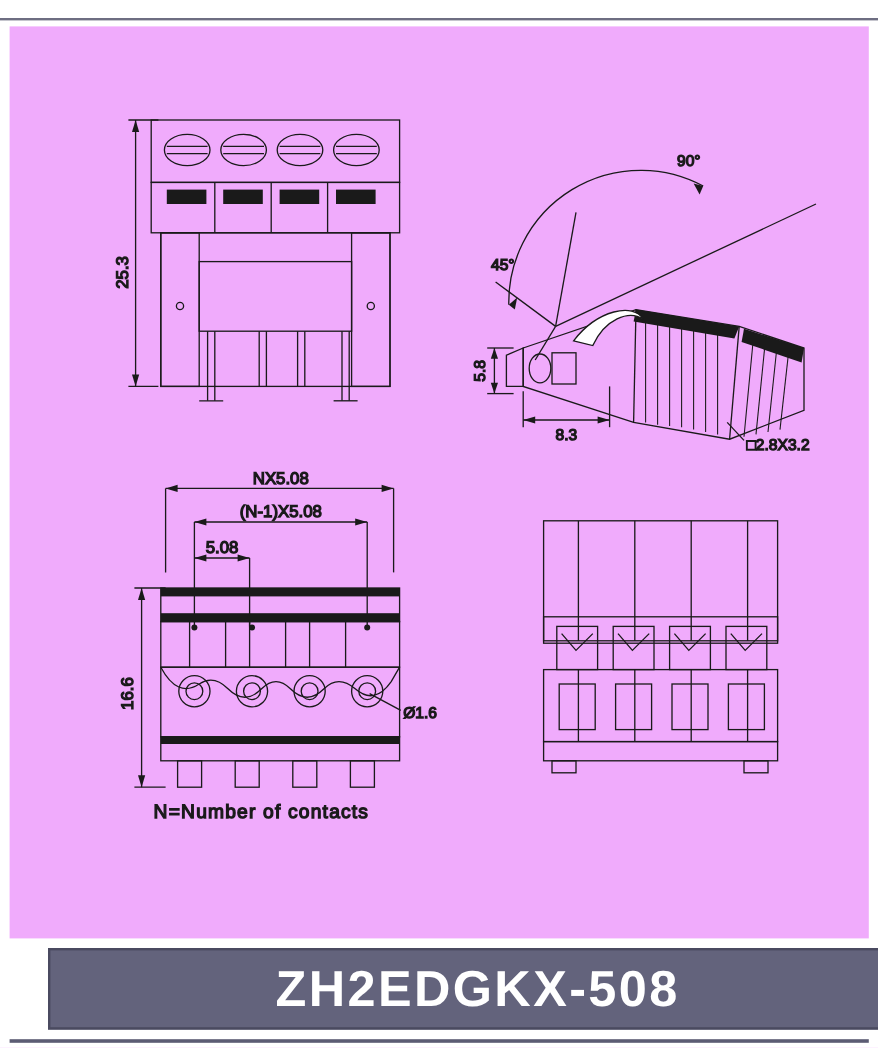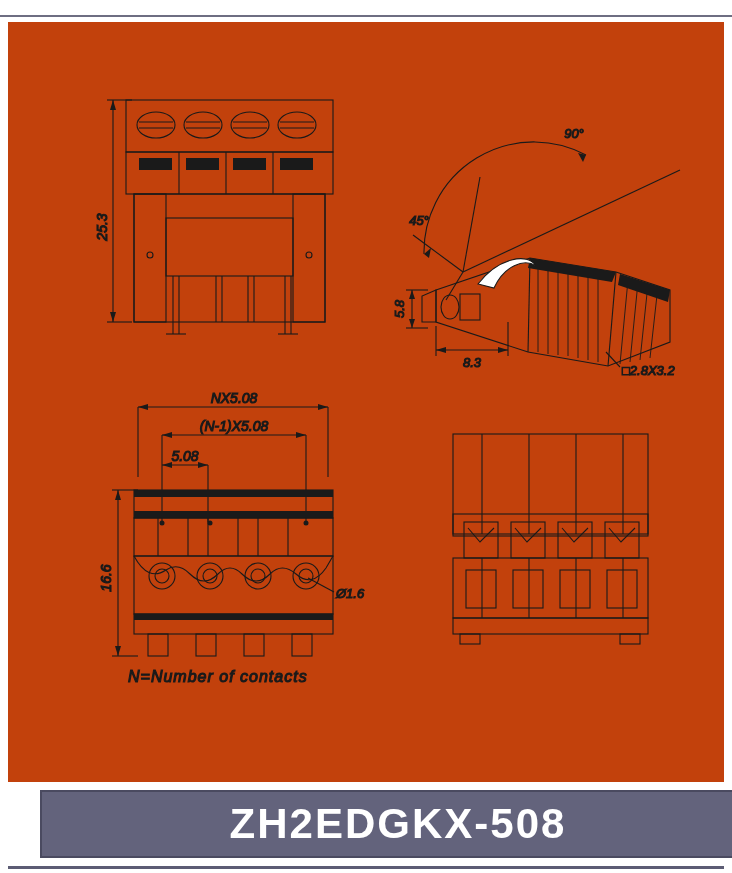--- a/index.html
+++ b/index.html
@@ -26,22 +26,21 @@
     width: 732px;
     height: 2px;
     background: #6e6e82;
   }
   .drawing-frame {
     position: absolute;
     left: 8px;
     top: 22px;
     width: 716px;
     height: 760px;
-    background: #c2410c;
-    font-style: italic;
+    background: #f0abfc;
   }
   svg.dwg {
     position: absolute;
     left: 0; top: 0;
   }
   .bottom-band {
     position: absolute;
     left: 8px;
     top: 790px;
     width: 716px;

